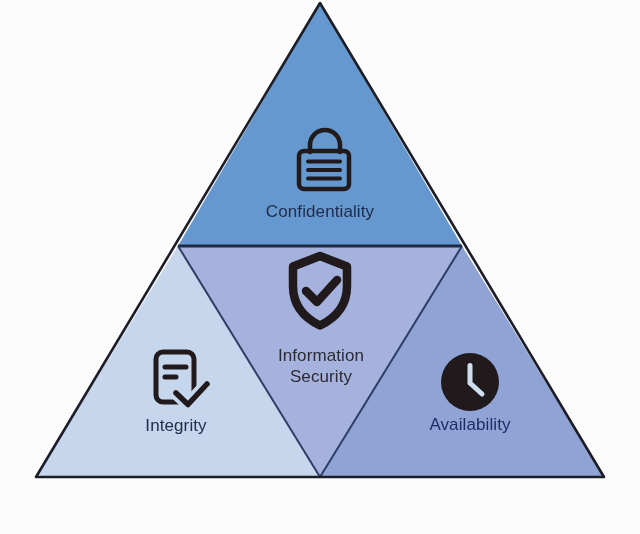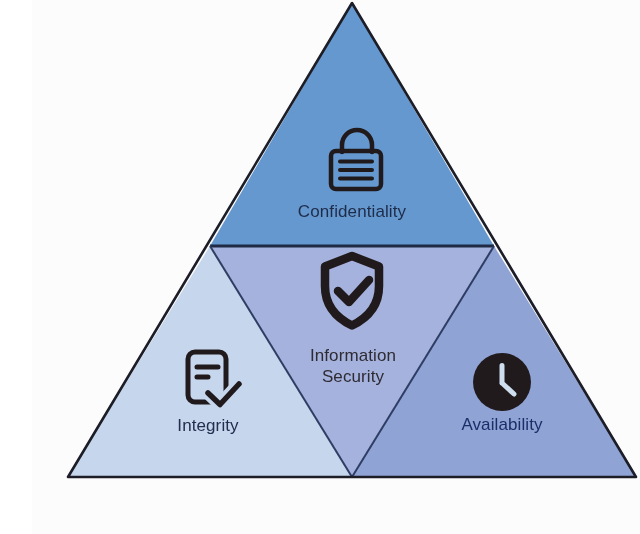--- a/index.html
+++ b/index.html
@@ -4,21 +4,21 @@
 <style>
   html, body { margin: 0; padding: 0; }
   body {
     width: 640px; height: 534px;
     font-family: "Liberation Sans", sans-serif;
     background: #ffffff;
     overflow: hidden;
   }
   .stage {
     position: relative;
-    width: 540px; height: 534px; margin-left: 32px;
+    width: 540px; height: 534px;
   }
   svg { display: block; }
   .region { stroke: none; }
   .label {
     font-family: "Liberation Sans", sans-serif;
     font-size: 17px;
     font-weight: 500;
     letter-spacing: 0.1px;
   }
   .icon-stroke { fill: none; stroke-linecap: round; stroke-linejoin: round; }

